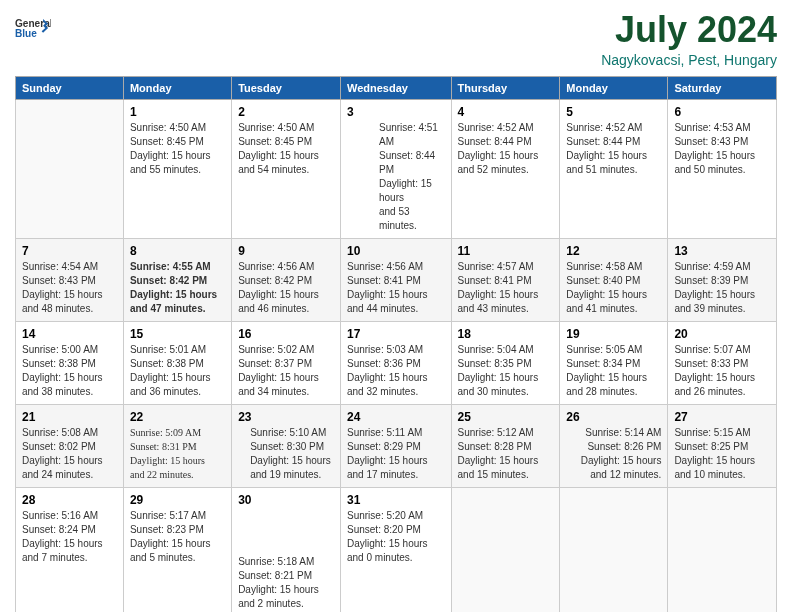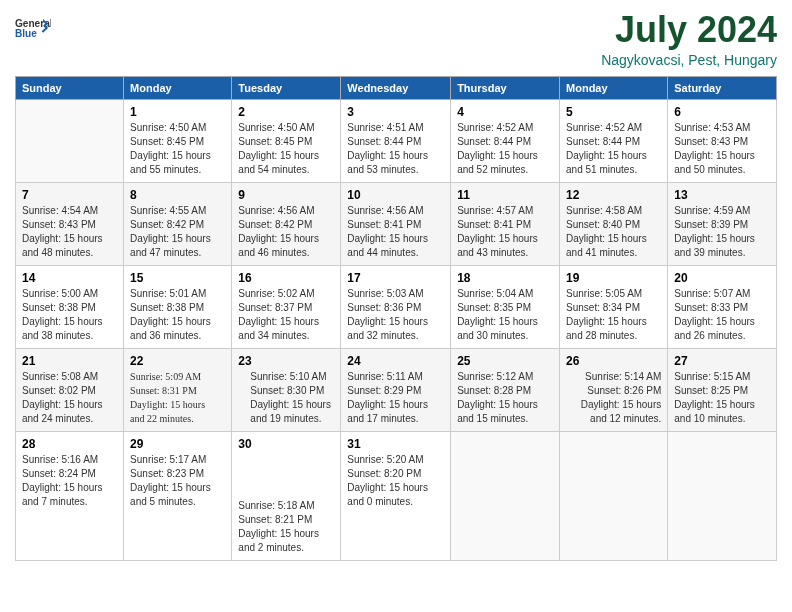--- a/index.html
+++ b/index.html
@@ -120,21 +120,21 @@
           </td>
           <td>
             <div class="day-num">2</div>
             <div class="day-info" style="white-space: pre-line;">Sunrise: 4:50 AM
 Sunset: 8:45 PM
 Daylight: 15 hours
 and 54 minutes.</div>
           </td>
           <td>
             <div class="day-num">3</div>
-            <div class="day-info" style="white-space: pre-line;">Sunrise: 4:51 AM
+            <div class="day-info" style="white-space: pre-line; margin-left: 32px;">Sunrise: 4:51 AM
 Sunset: 8:44 PM
 Daylight: 15 hours
 and 53 minutes.</div>
           </td>
           <td>
             <div class="day-num">4</div>
             <div class="day-info" style="white-space: pre-line;">Sunrise: 4:52 AM
 Sunset: 8:44 PM
 Daylight: 15 hours
 and 52 minutes.</div>
@@ -157,21 +157,21 @@
         <tr>
           <td>
             <div class="day-num">7</div>
             <div class="day-info" style="white-space: pre-line;">Sunrise: 4:54 AM
 Sunset: 8:43 PM
 Daylight: 15 hours
 and 48 minutes.</div>
           </td>
           <td>
             <div class="day-num">8</div>
-            <div class="day-info" style="white-space: pre-line;">Sunrise: 4:55 AM
+            <div class="day-info" style="white-space: pre-line; font-weight: bold;">Sunrise: 4:55 AM
 Sunset: 8:42 PM
 Daylight: 15 hours
 and 47 minutes.</div>
           </td>
           <td>
             <div class="day-num">9</div>
             <div class="day-info" style="white-space: pre-line;">Sunrise: 4:56 AM
 Sunset: 8:42 PM
 Daylight: 15 hours
 and 46 minutes.</div>

